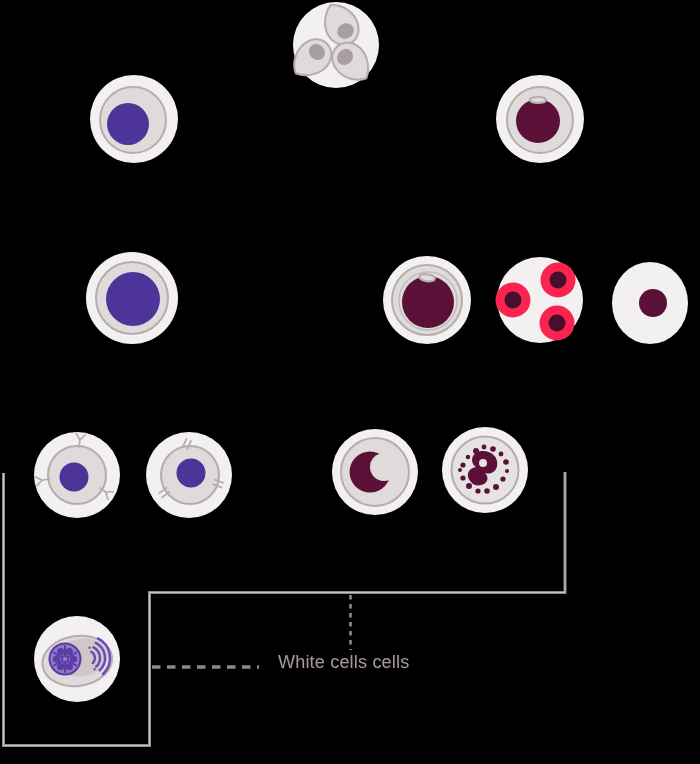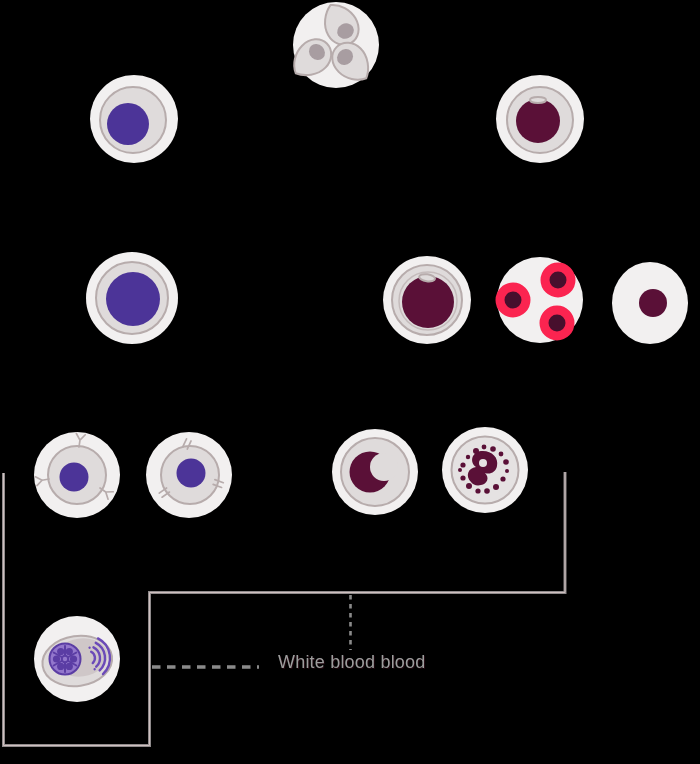--- a/index.html
+++ b/index.html
@@ -183,15 +183,15 @@
     <g transform="translate(11,-1) rotate(-8)">
       <path class="er-arc" d="M4,-5.7 A7,7 0 0 1 4,5.7"></path>
       <path class="er-arc" d="M6.9,-9.8 A12,12 0 0 1 6.9,9.8"></path>
       <path class="er-arc" d="M9.8,-13.9 A17,17 0 0 1 9.8,13.9"></path>
       <path class="er-arc" d="M12.6,-18 A22,22 0 0 1 12.6,18"></path>
       <circle fill="var(--erpurple,#6b4ab8)" cx="3" cy="-10" r="1.2"></circle>
       <circle fill="var(--erpurple,#6b4ab8)" cx="5" cy="12" r="1.2"></circle>
     </g>
   </svg>
 
-  <div class="wbc-label">White blood blood</div>
+  <div class="wbc-label">White cells cells</div>
 
 </div>
 
 </body></html>

